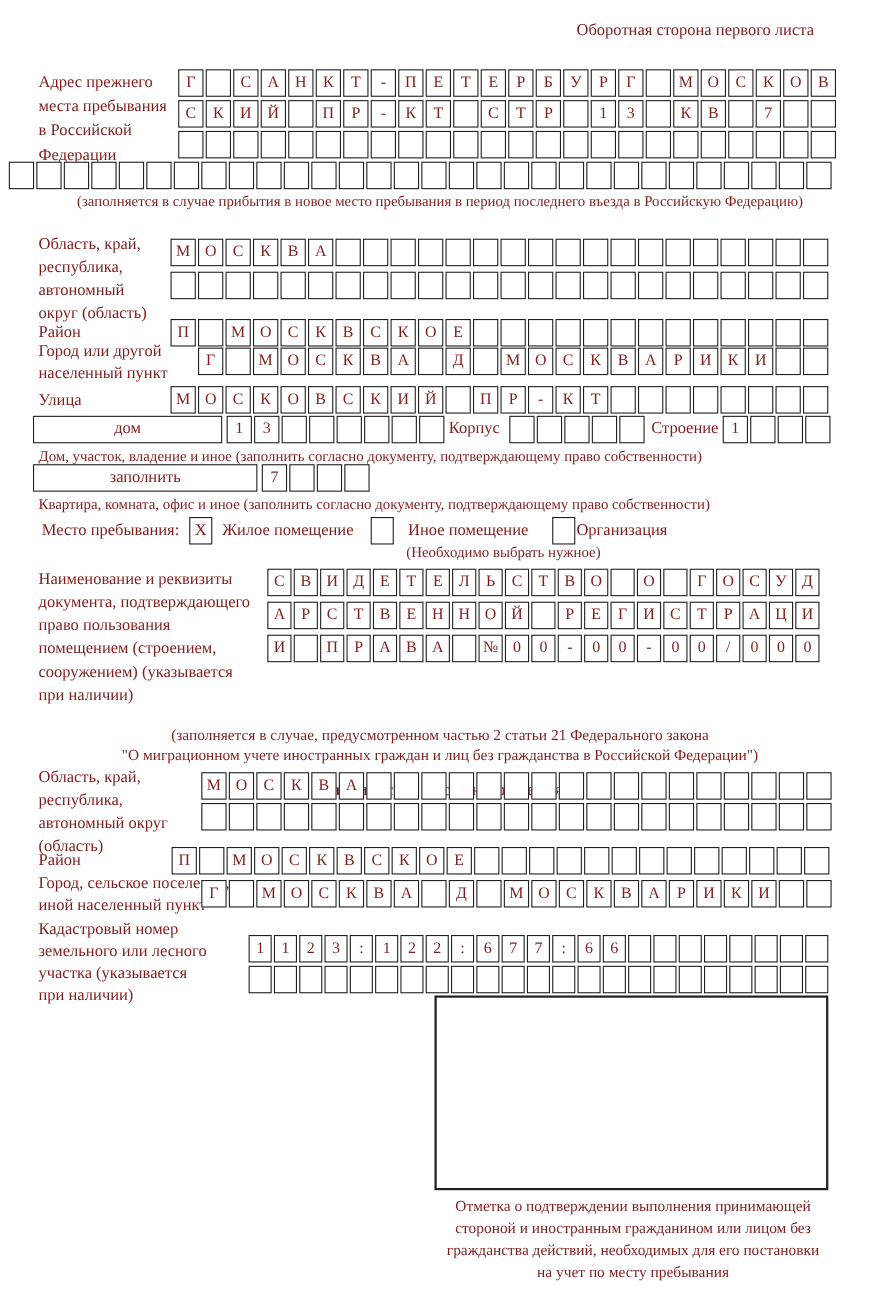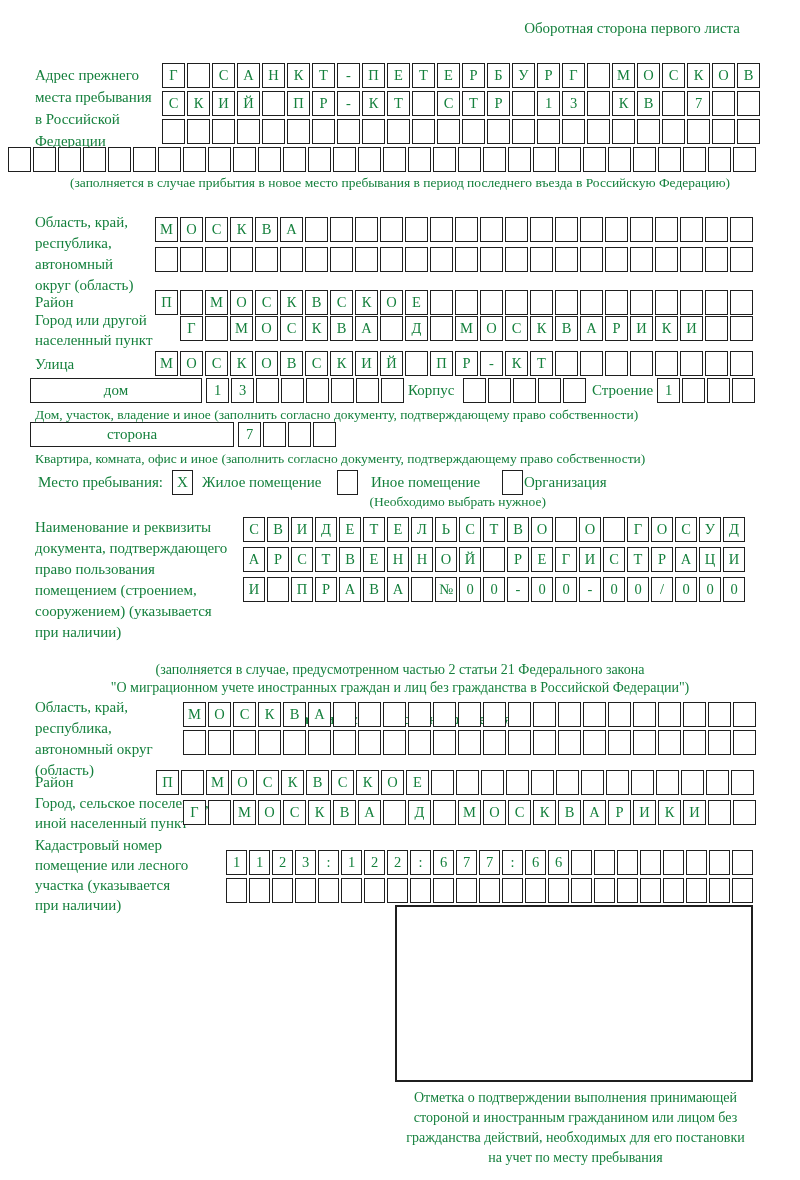--- a/index.html
+++ b/index.html
@@ -1,19 +1,19 @@
 <!DOCTYPE html>
 <html><head>
 <meta charset="utf-8">
 <style>
   * { margin:0; padding:0; box-sizing:border-box; }
   html,body { background:#fff; }
   #page {
     position:relative; width:800px; height:1180px; margin:0 auto;
-    background:#fff; color:#15803d;
+    background:#fff; color:#7f1d1d;
     font-family:"Liberation Serif", serif;
     overflow:hidden;
     padding-left:20px;
   }
   .lbl { position:absolute; font-size:15px; line-height:21px; }
   .lbl2 { position:absolute; font-size:15px; line-height:20px; }
   .cap { position:absolute; font-size:13.5px; line-height:18px; }
   .center { text-align:center; }
   .title { position:absolute; font-weight:bold; font-size:15.5px; text-align:center; }
   .cellrow { position:absolute; display:flex; }
@@ -327,21 +327,21 @@
     </div>
   <div class="lbl" style="left:592px; top:380px;">Строение</div>
   <div class="cellrow" style="left:657px; top:378px;">
       <span class="cell">1</span>
       <span class="cell"></span>
       <span class="cell"></span>
       <span class="cell"></span>
     </div>
   <div class="cap" style="left:35px; top:406px; width:740px;">Дом, участок, владение и иное (заполнить согласно документу, подтверждающему право собственности)</div>
 
-  <div class="boxlabel" style="left:30px; top:422px; width:204px;">сторона</div>
+  <div class="boxlabel" style="left:30px; top:422px; width:204px;">заполнить</div>
   <div class="cellrow" style="left:238px; top:422px;">
       <span class="cell">7</span>
       <span class="cell"></span>
       <span class="cell"></span>
       <span class="cell"></span>
     </div>
   <div class="cap" style="left:35px; top:450px; width:740px;">Квартира, комната, офис и иное (заполнить согласно документу, подтверждающему право собственности)</div>
 
   <div class="lbl" style="left:38px; top:472px;">Место пребывания:</div>
   <span class="checkbox" style="left:172px; top:470px;">X</span>
@@ -544,21 +544,21 @@
       <span class="cell">Р</span>
       <span class="cell">И</span>
       <span class="cell">К</span>
       <span class="cell">И</span>
       <span class="cell"></span>
       <span class="cell"></span>
     </div>
 
   <div class="lbl2" style="left:35px; top:835px; width:185px;">
       <span class="line">Кадастровый номер</span>
-      <span class="line">помещение или лесного</span>
+      <span class="line">земельного или лесного</span>
       <span class="line">участка (указывается</span>
       <span class="line">при наличии)</span>
     </div>
   <div class="cellrow narrow" style="left:226px; top:850px;">
       <span class="cell">1</span>
       <span class="cell">1</span>
       <span class="cell">2</span>
       <span class="cell">3</span>
       <span class="cell">:</span>
       <span class="cell">1</span>

